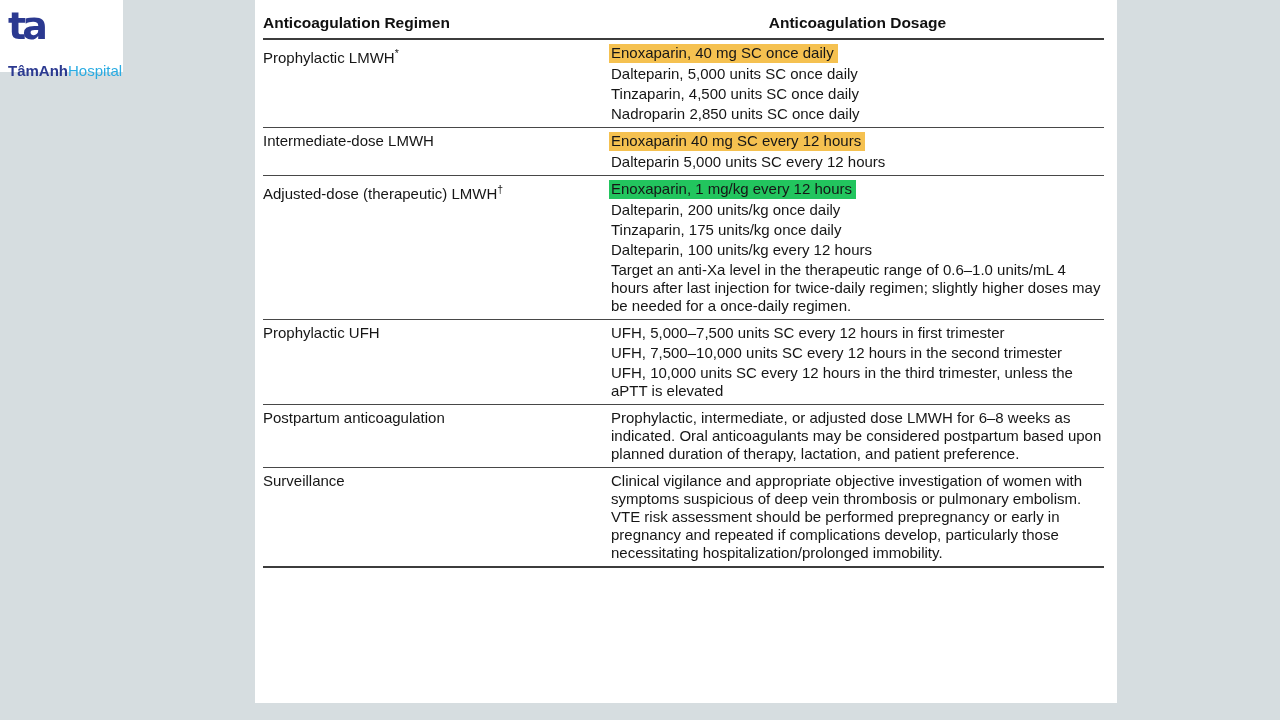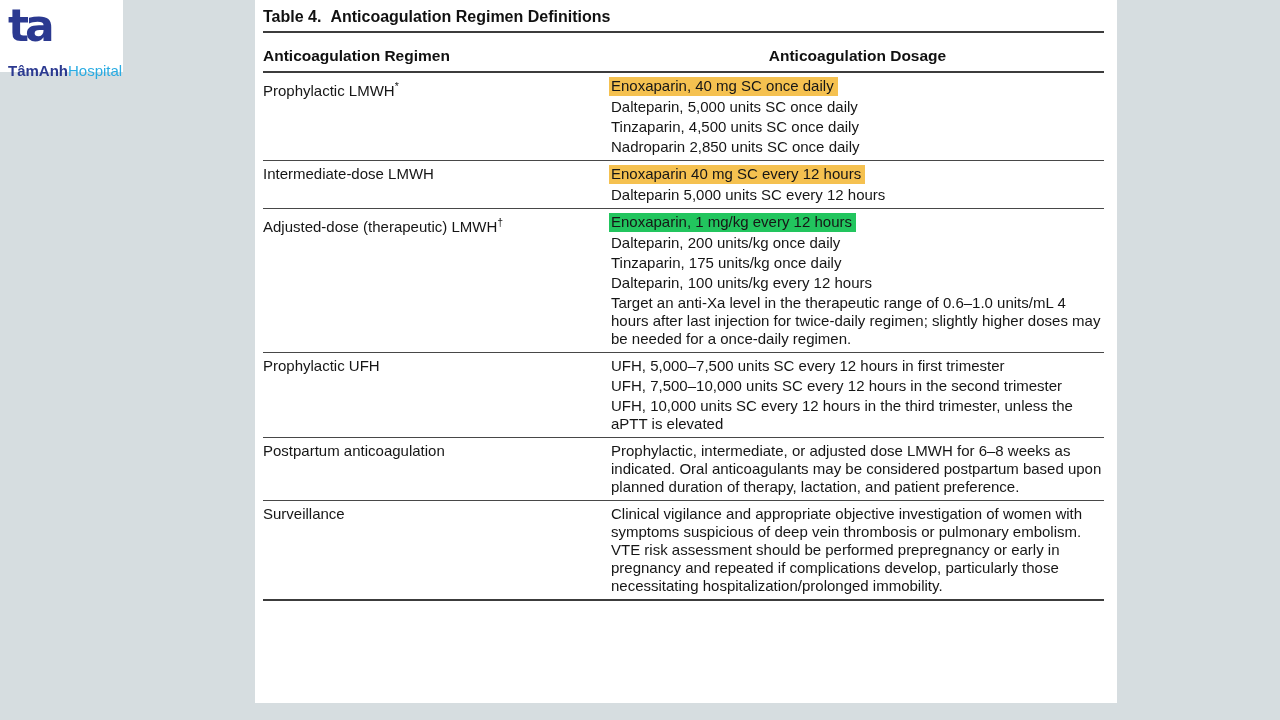--- a/index.html
+++ b/index.html
@@ -17,21 +17,21 @@
   
   .logo-box {
     position: absolute; left: 0; top: 0;
     width: 123px; height: 72px;
     background: #ffffff;
     padding: 2px 0 0 8px;
   }
   .monogram {
     font-family: "DejaVu Sans", sans-serif;
     font-weight: 700;
-    font-size: 44px;
+    font-size: 38px;
     line-height: 48px;
     letter-spacing: -4px;
   }
   .logo-text {
     font-size: 15px;
     line-height: 16px;
     margin-top: 13px;
     white-space: nowrap;
   }
   .logo-text .nm-bold { font-weight: 700; }
@@ -89,23 +89,20 @@
 
 <div class="page" style="background: rgb(214, 221, 224);">
 
   <div class="logo-box">
     <div class="monogram" style="color: rgb(43, 57, 144);">ta</div>
     <div class="logo-text"><span class="nm-bold" style="color: rgb(43, 57, 144);">TâmAnh</span><span class="nm-light" style="color: rgb(41, 171, 226);">Hospital</span></div>
   </div>
 
   <div class="panel">
     <div class="inner">
-      <div class="table-title">
-        <span class="title-label">Table 4.</span><span class="title-text">Anticoagulation Regimen Definitions</span>
-      </div>
       <table class="regimen-table">
         <thead>
           <tr>
             <th class="col-regimen">Anticoagulation Regimen</th>
             <th class="col-dosage">Anticoagulation Dosage</th>
           </tr>
         </thead>
         <tbody>
             <tr>
               <td class="regimen-cell"><span>Prophylactic LMWH</span><sup>*</sup></td>

